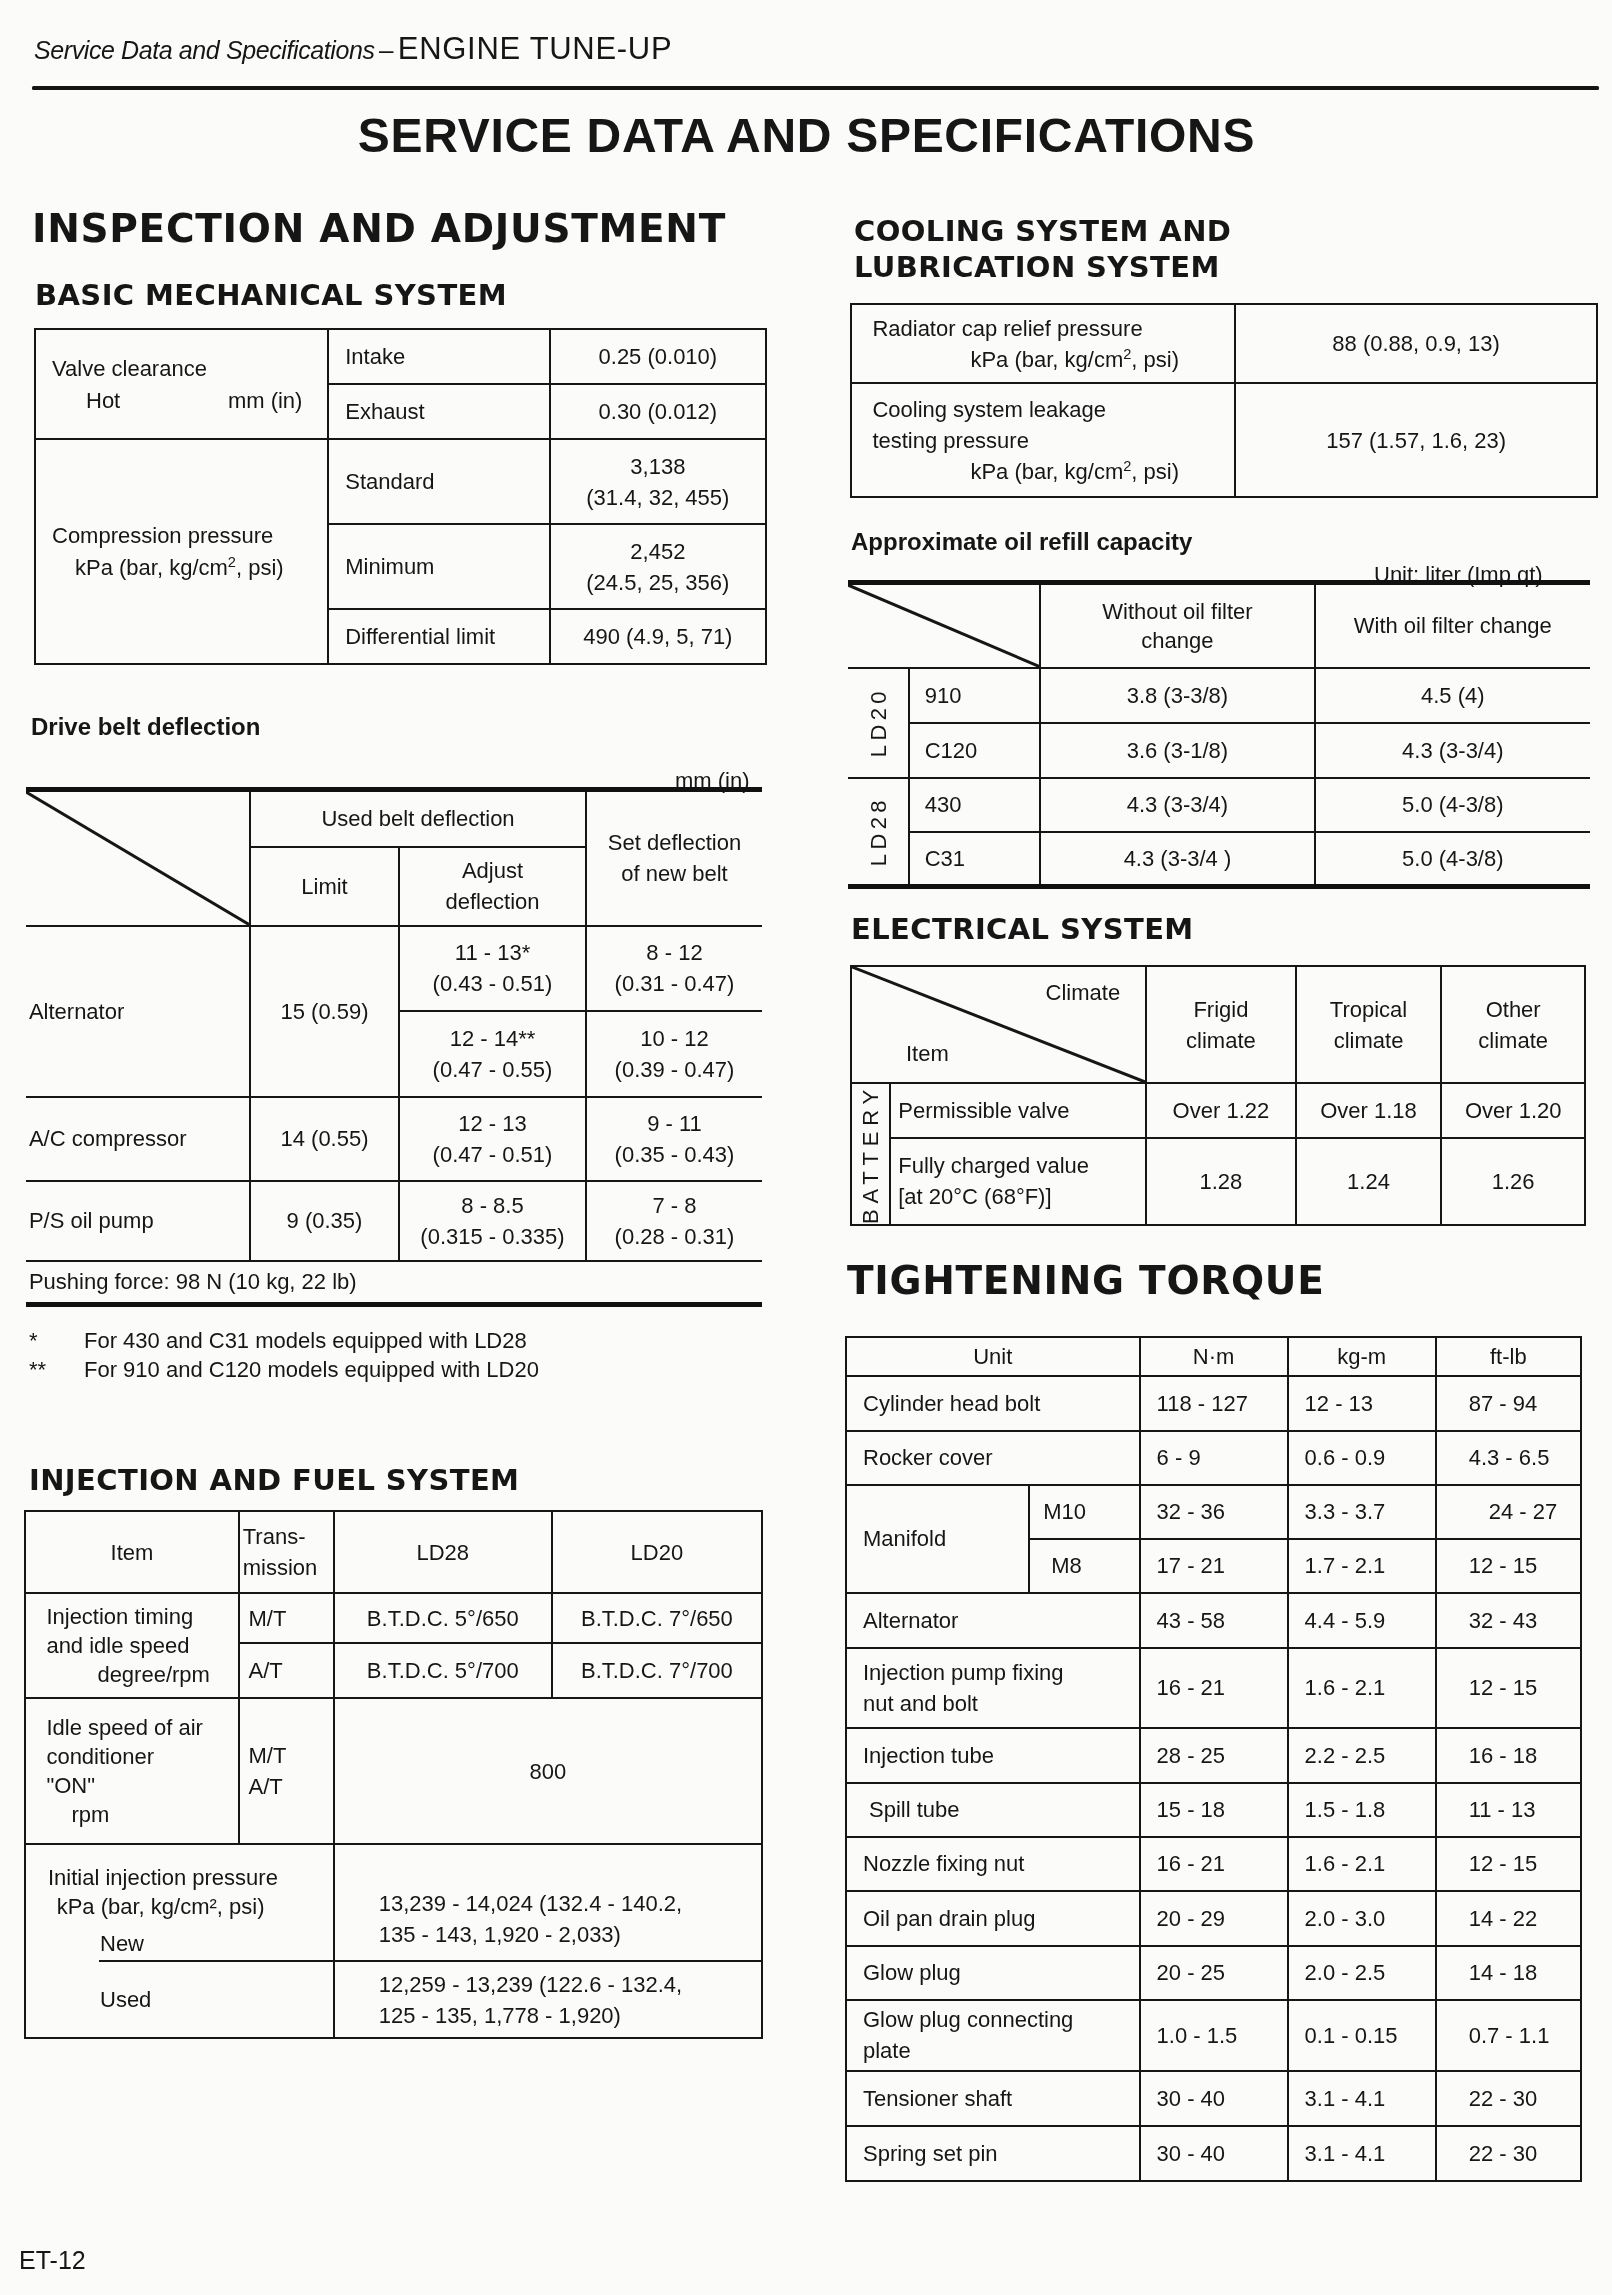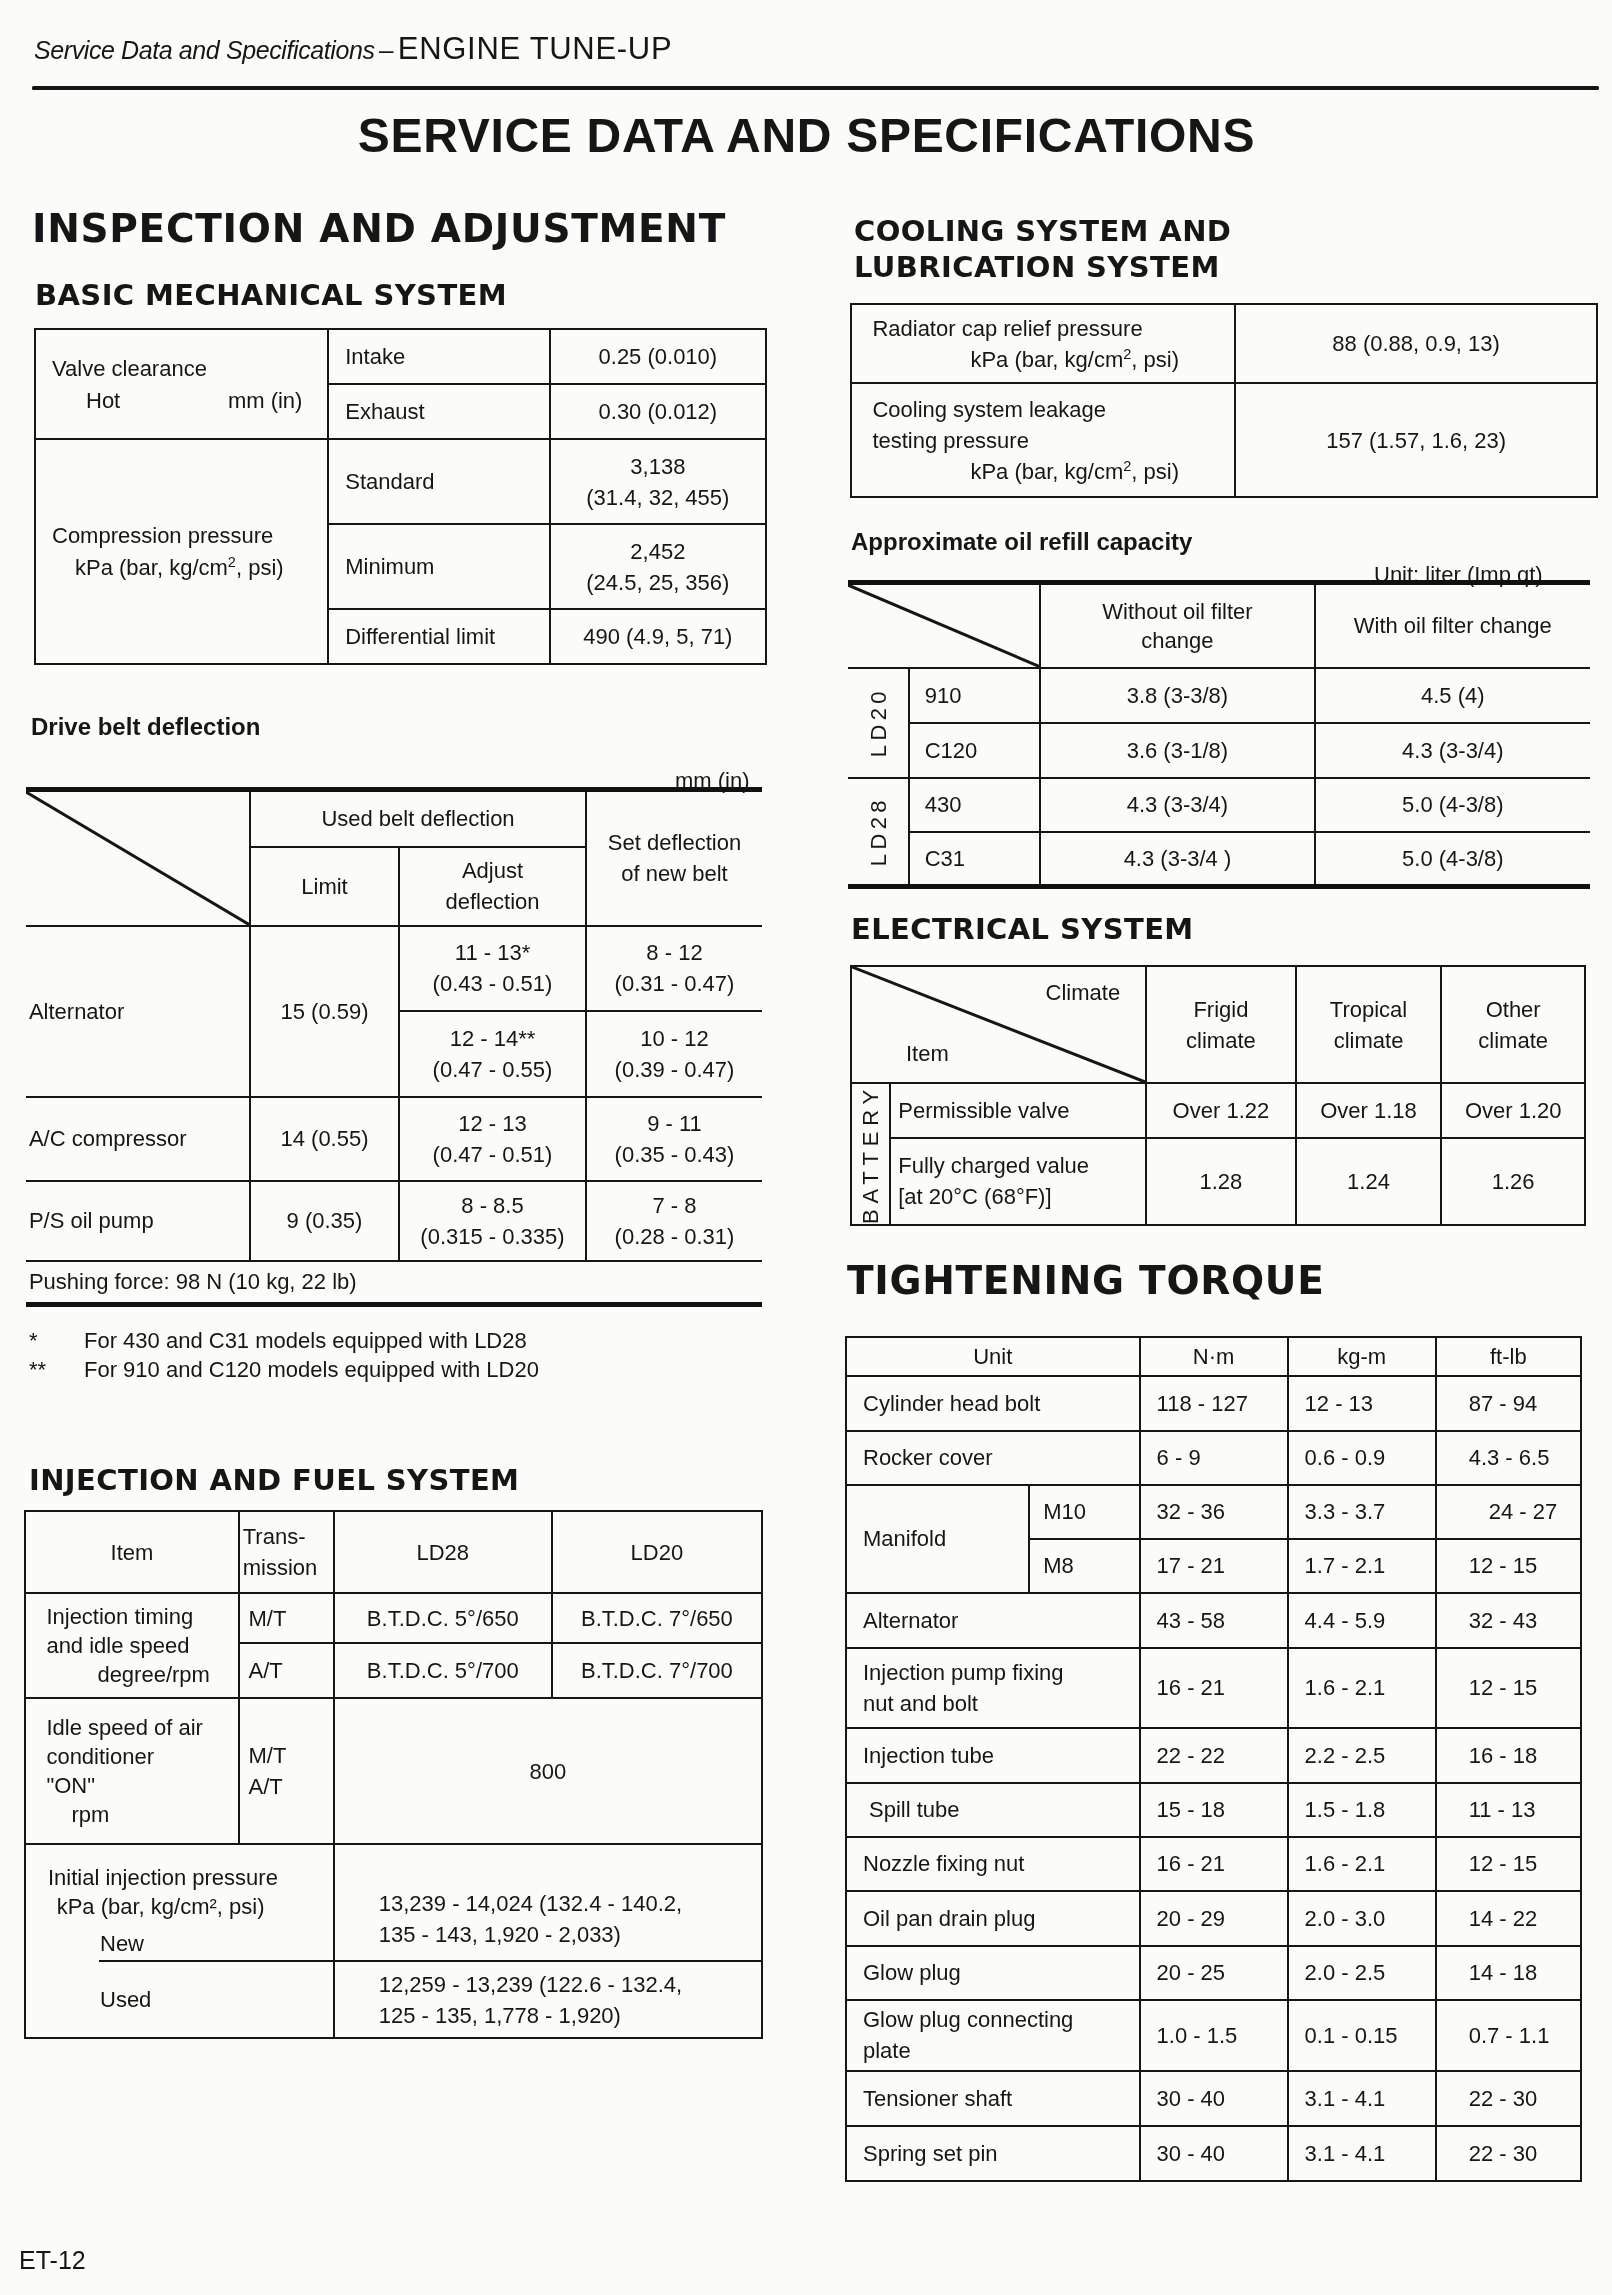--- a/index.html
+++ b/index.html
@@ -419,21 +419,21 @@
     <td class="l" style="padding-left:32px">4.3 - 6.5</td>
   </tr>
   <tr style="height:54px">
     <td rowspan="2" class="l">Manifold</td>
     <td class="l" style="padding-left:13px">M10</td>
     <td class="l">32 - 36</td>
     <td class="l">3.3 - 3.7</td>
     <td class="l" style="padding-left:52px">24 - 27</td>
   </tr>
   <tr style="height:54px">
-    <td class="l" style="padding-left:13px">M8</td>
+    <td class="l" style="padding-left:21px">M8</td>
     <td class="l">17 - 21</td>
     <td class="l">1.7 - 2.1</td>
     <td class="l" style="padding-left:32px">12 - 15</td>
   </tr>
   <tr style="height:55px">
     <td colspan="2" class="l">Alternator</td>
     <td class="l">43 - 58</td>
     <td class="l">4.4 - 5.9</td>
     <td class="l" style="padding-left:32px">32 - 43</td>
   </tr>
@@ -441,21 +441,21 @@
     <td colspan="2" class="l" style="line-height:31px">
           <div>Injection pump fixing</div>
           <div>nut and bolt</div>
         </td>
     <td class="l">16 - 21</td>
     <td class="l">1.6 - 2.1</td>
     <td class="l" style="padding-left:32px">12 - 15</td>
   </tr>
   <tr style="height:55px">
     <td colspan="2" class="l">Injection tube</td>
-    <td class="l">22 - 22</td>
+    <td class="l">28 - 25</td>
     <td class="l">2.2 - 2.5</td>
     <td class="l" style="padding-left:32px">16 - 18</td>
   </tr>
   <tr style="height:54px">
     <td colspan="2" class="l" style="padding-left:22px">Spill tube</td>
     <td class="l">15 - 18</td>
     <td class="l">1.5 - 1.8</td>
     <td class="l" style="padding-left:32px">11 - 13</td>
   </tr>
   <tr style="height:54px">

